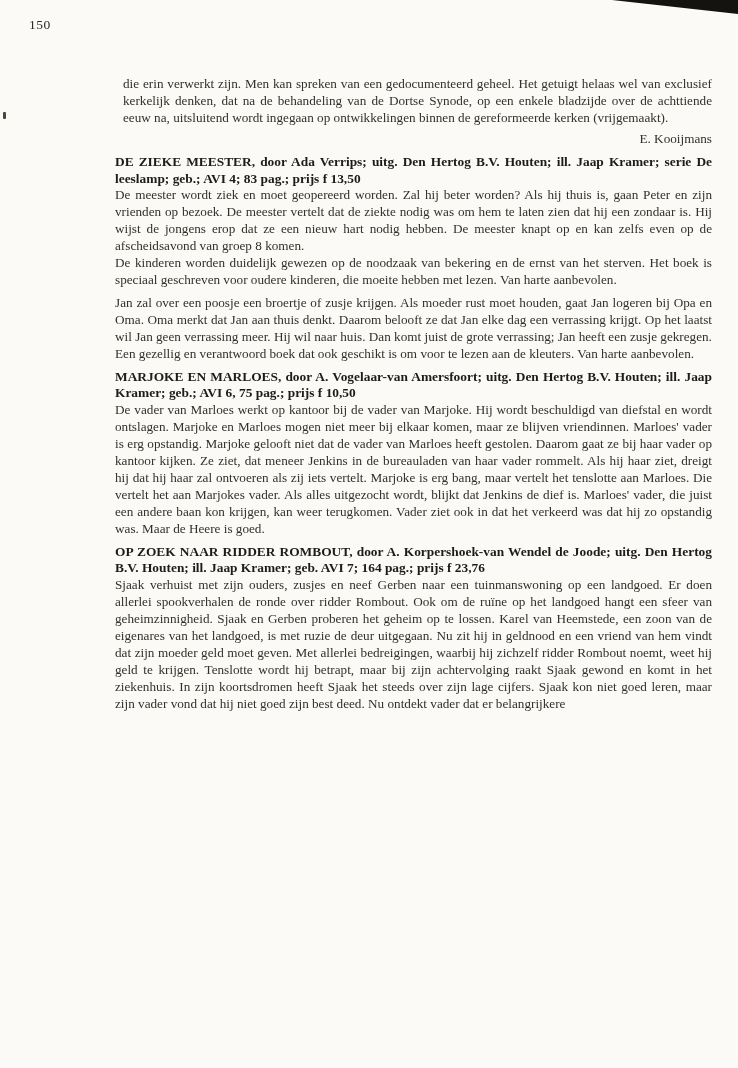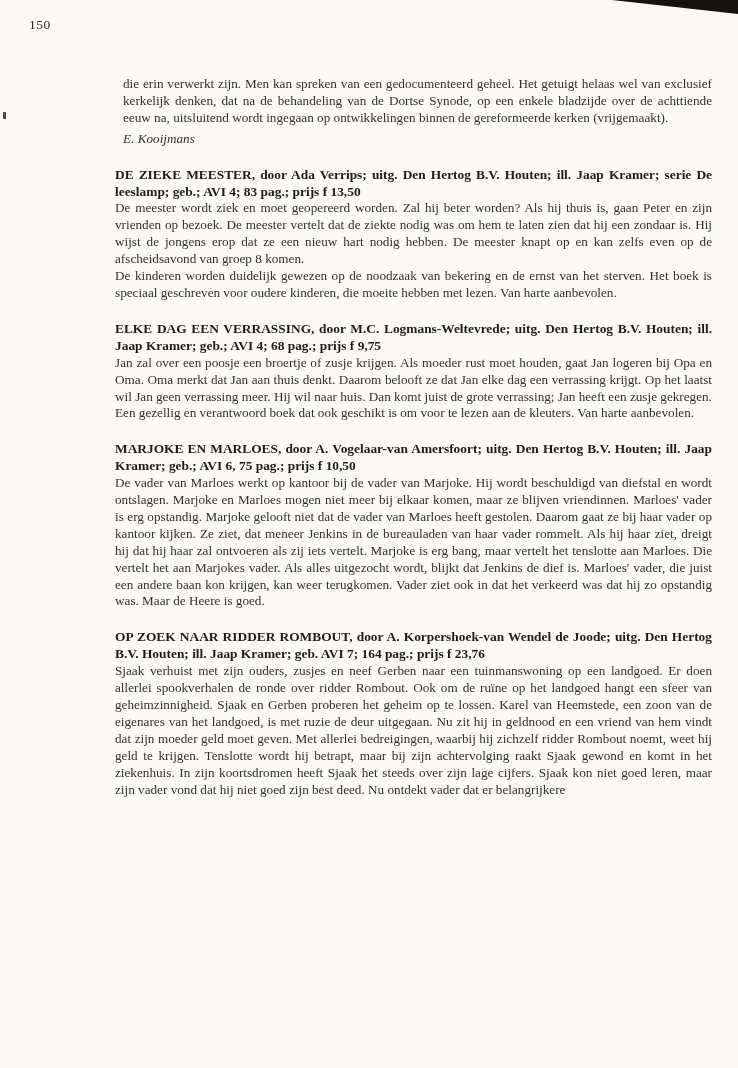--- a/index.html
+++ b/index.html
@@ -47,24 +47,24 @@
     top: 76px;
     left: 115px;
     width: 597px;
     font-size: 13.2px;
     line-height: 16.9px;
     text-align: justify;
   }
   .intro { margin-left: 8px; }
   .intro-text { text-align: justify; }
   .signature {
-    font-style: italic;
+    text-align: right;
     margin-top: 4px;
   }
-  .review { margin-top: 19px; }
+  .review { margin-top: 6px; }
   .review-heading {
     font-size: 13.4px;
     line-height: 16.9px;
     font-weight: bold;
     color: #1e1c18;
     text-align: justify;
   }
   .review-body p {
     margin: 0;
     text-align: justify;
@@ -89,21 +89,20 @@
 
     <section class="review">
       <h2 class="review-heading">DE ZIEKE MEESTER, door Ada Verrips; uitg. Den Hertog B.V. Houten; ill. Jaap Kramer; serie De leeslamp; geb.; AVI 4; 83 pag.; prijs f 13,50</h2>
       <div class="review-body">
           <p>De meester wordt ziek en moet geopereerd worden. Zal hij beter worden? Als hij thuis is, gaan Peter en zijn vrienden op bezoek. De meester vertelt dat de ziekte nodig was om hem te laten zien dat hij een zondaar is. Hij wijst de jongens erop dat ze een nieuw hart nodig hebben. De meester knapt op en kan zelfs even op de afscheidsavond van groep 8 komen.</p>
           <p>De kinderen worden duidelijk gewezen op de noodzaak van bekering en de ernst van het sterven. Het boek is speciaal geschreven voor oudere kinderen, die moeite hebben met lezen. Van harte aanbevolen.</p>
         </div>
     </section>
 
     <section class="review">
-      <h2 class="review-heading">ELKE DAG EEN VERRASSING, door M.C. Logmans-Weltevrede; uitg. Den Hertog B.V. Houten; ill. Jaap Kramer; geb.; AVI 4; 68 pag.; prijs f 9,75</h2>
       <div class="review-body">
           <p>Jan zal over een poosje een broertje of zusje krijgen. Als moeder rust moet houden, gaat Jan logeren bij Opa en Oma. Oma merkt dat Jan aan thuis denkt. Daarom belooft ze dat Jan elke dag een verrassing krijgt. Op het laatst wil Jan geen verrassing meer. Hij wil naar huis. Dan komt juist de grote verrassing; Jan heeft een zusje gekregen.</p>
           <p>Een gezellig en verantwoord boek dat ook geschikt is om voor te lezen aan de kleuters. Van harte aanbevolen.</p>
         </div>
     </section>
 
     <section class="review">
       <h2 class="review-heading">MARJOKE EN MARLOES, door A. Vogelaar-van Amersfoort; uitg. Den Hertog B.V. Houten; ill. Jaap Kramer; geb.; AVI 6, 75 pag.; prijs f 10,50</h2>
       <div class="review-body">
           <p>De vader van Marloes werkt op kantoor bij de vader van Marjoke. Hij wordt beschuldigd van diefstal en wordt ontslagen. Marjoke en Marloes mogen niet meer bij elkaar komen, maar ze blijven vriendinnen. Marloes' vader is erg opstandig. Marjoke gelooft niet dat de vader van Marloes heeft gestolen. Daarom gaat ze bij haar vader op kantoor kijken. Ze ziet, dat meneer Jenkins in de bureauladen van haar vader rommelt. Als hij haar ziet, dreigt hij dat hij haar zal ontvoeren als zij iets vertelt. Marjoke is erg bang, maar vertelt het tenslotte aan Marloes. Die vertelt het aan Marjokes vader. Als alles uitgezocht wordt, blijkt dat Jenkins de dief is. Marloes' vader, die juist een andere baan kon krijgen, kan weer terugkomen. Vader ziet ook in dat het verkeerd was dat hij zo opstandig was. Maar de Heere is goed.</p>

